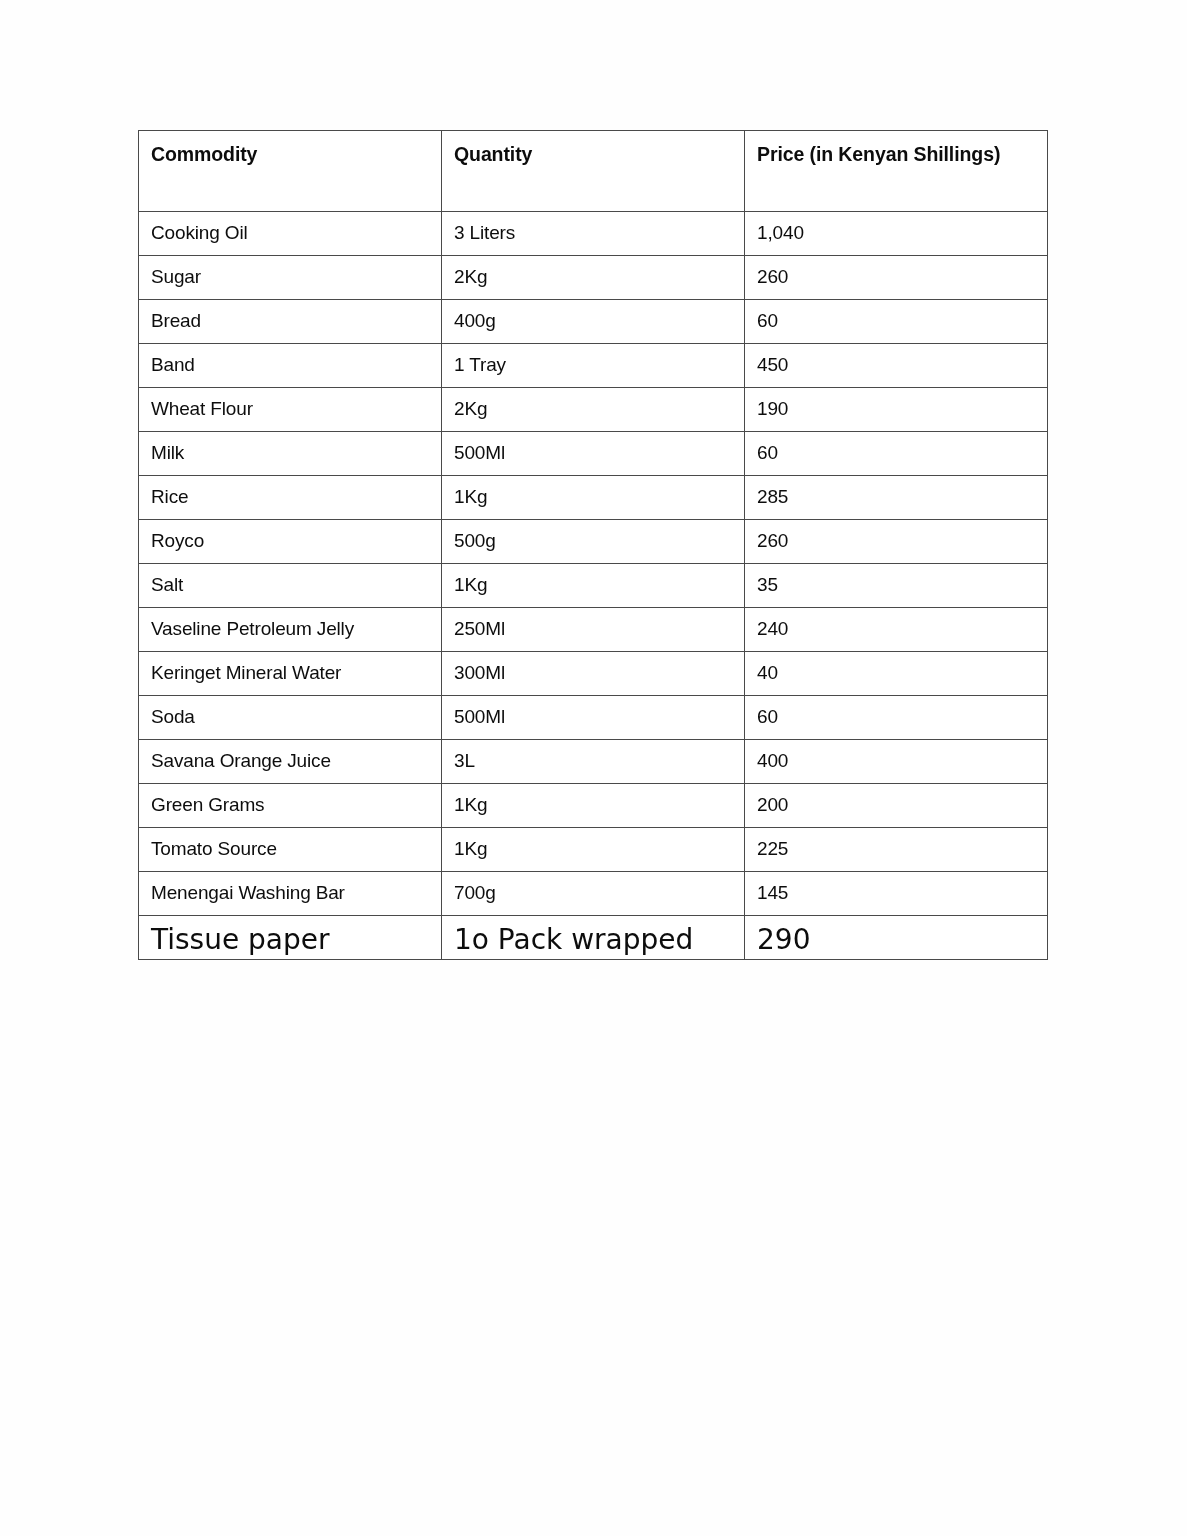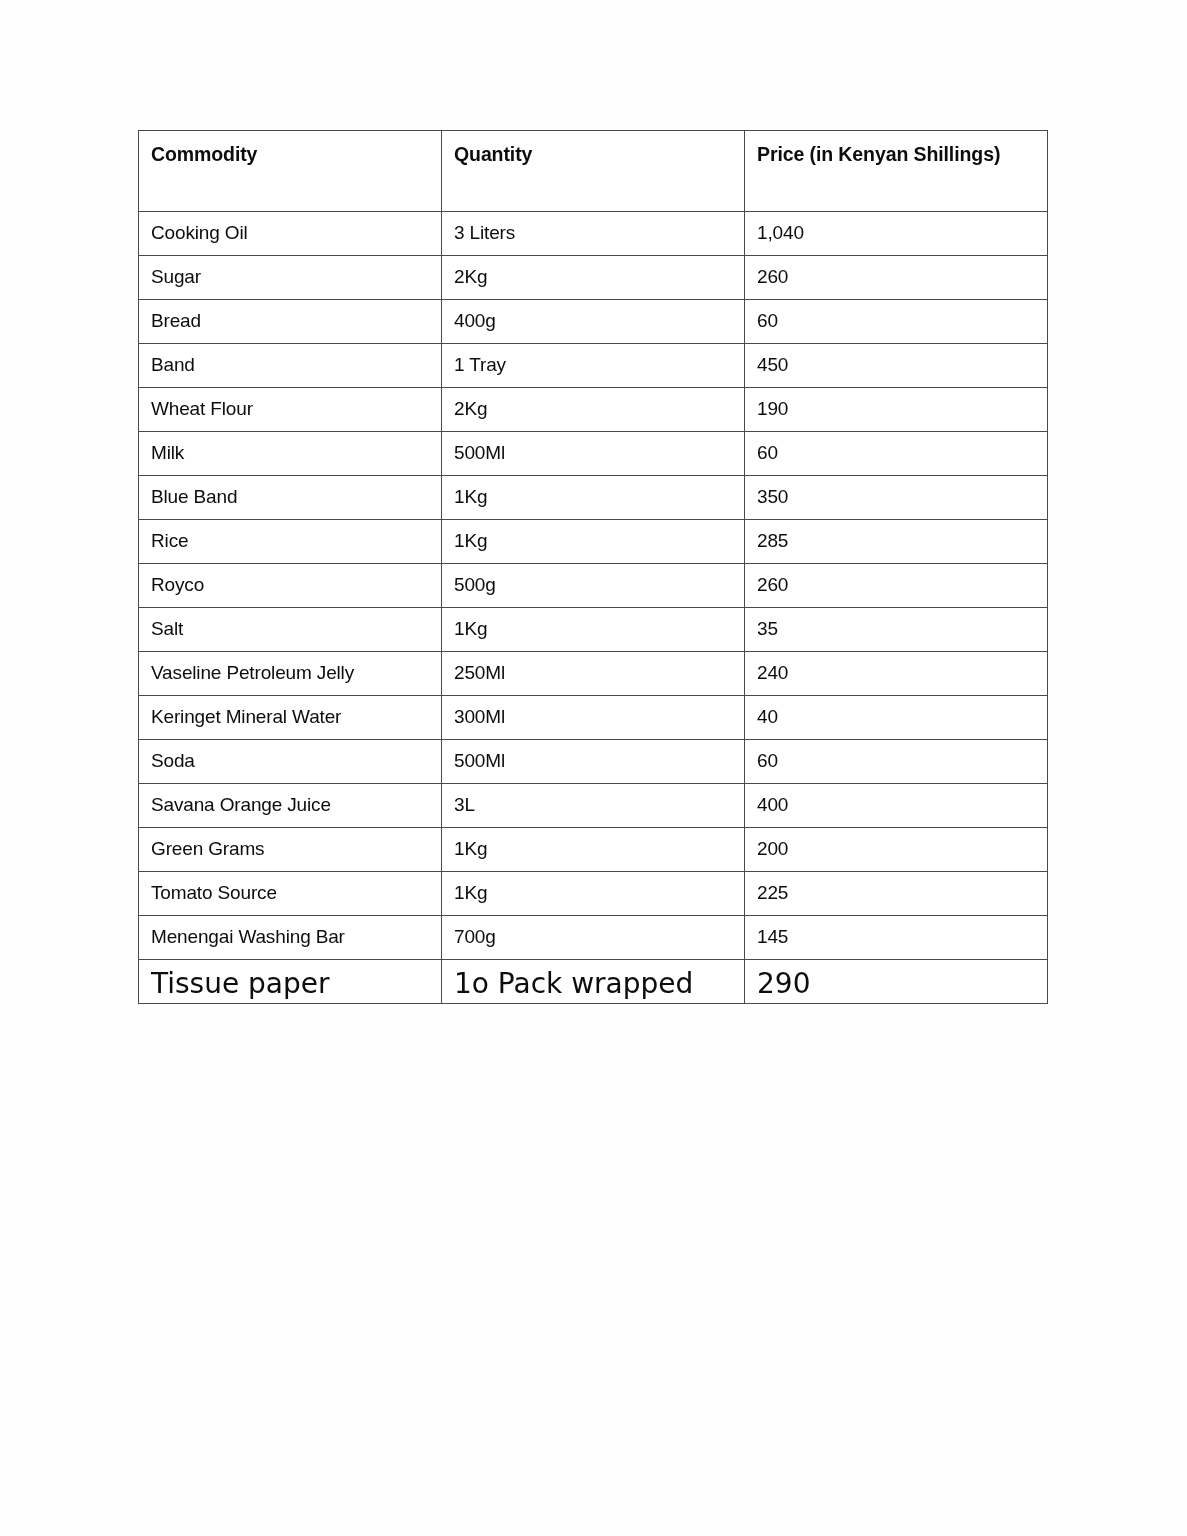--- a/index.html
+++ b/index.html
@@ -173,31 +173,20 @@
           </td>
           <td>
             <span class="cell-text">500Ml</span>
           </td>
           <td>
             <span class="cell-text">60</span>
           </td>
         </tr>
         <tr>
           <td>
-            <span class="cell-text">Blue Band</span>
-          </td>
-          <td>
-            <span class="cell-text">1Kg</span>
-          </td>
-          <td>
-            <span class="cell-text">350</span>
-          </td>
-        </tr>
-        <tr>
-          <td>
             <span class="cell-text">Rice</span>
           </td>
           <td>
             <span class="cell-text">1Kg</span>
           </td>
           <td>
             <span class="cell-text">285</span>
           </td>
         </tr>
         <tr>

